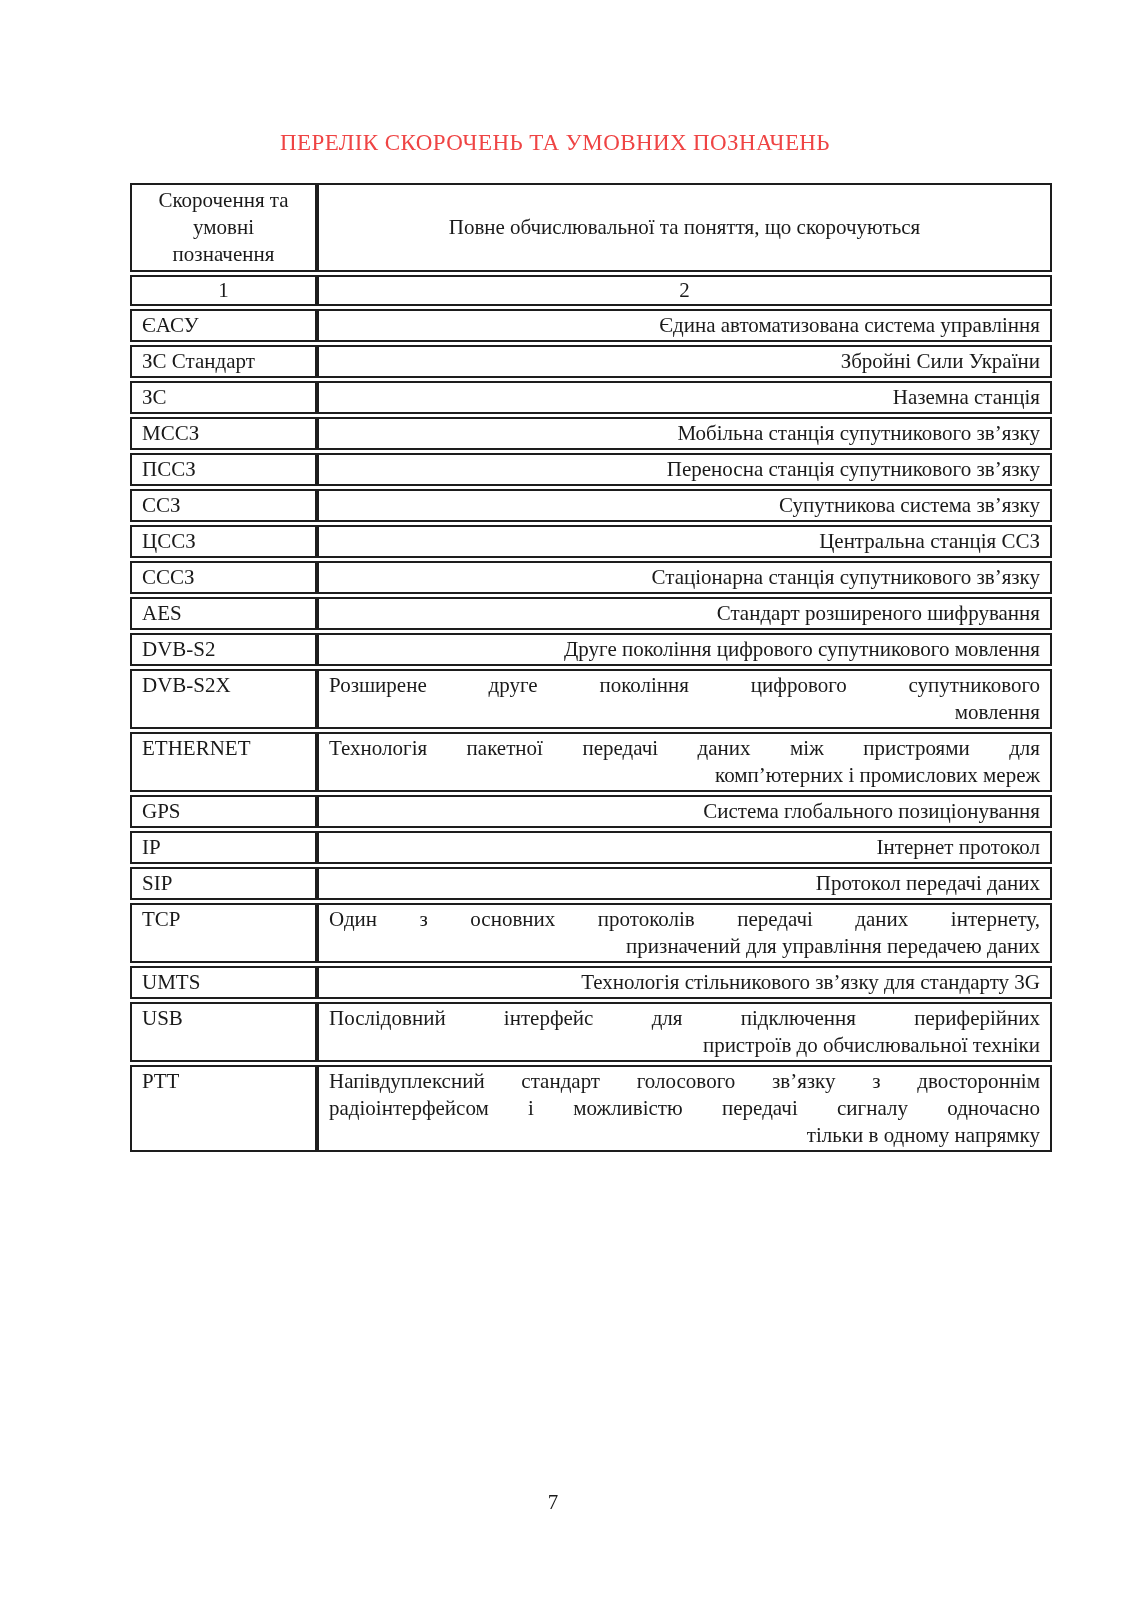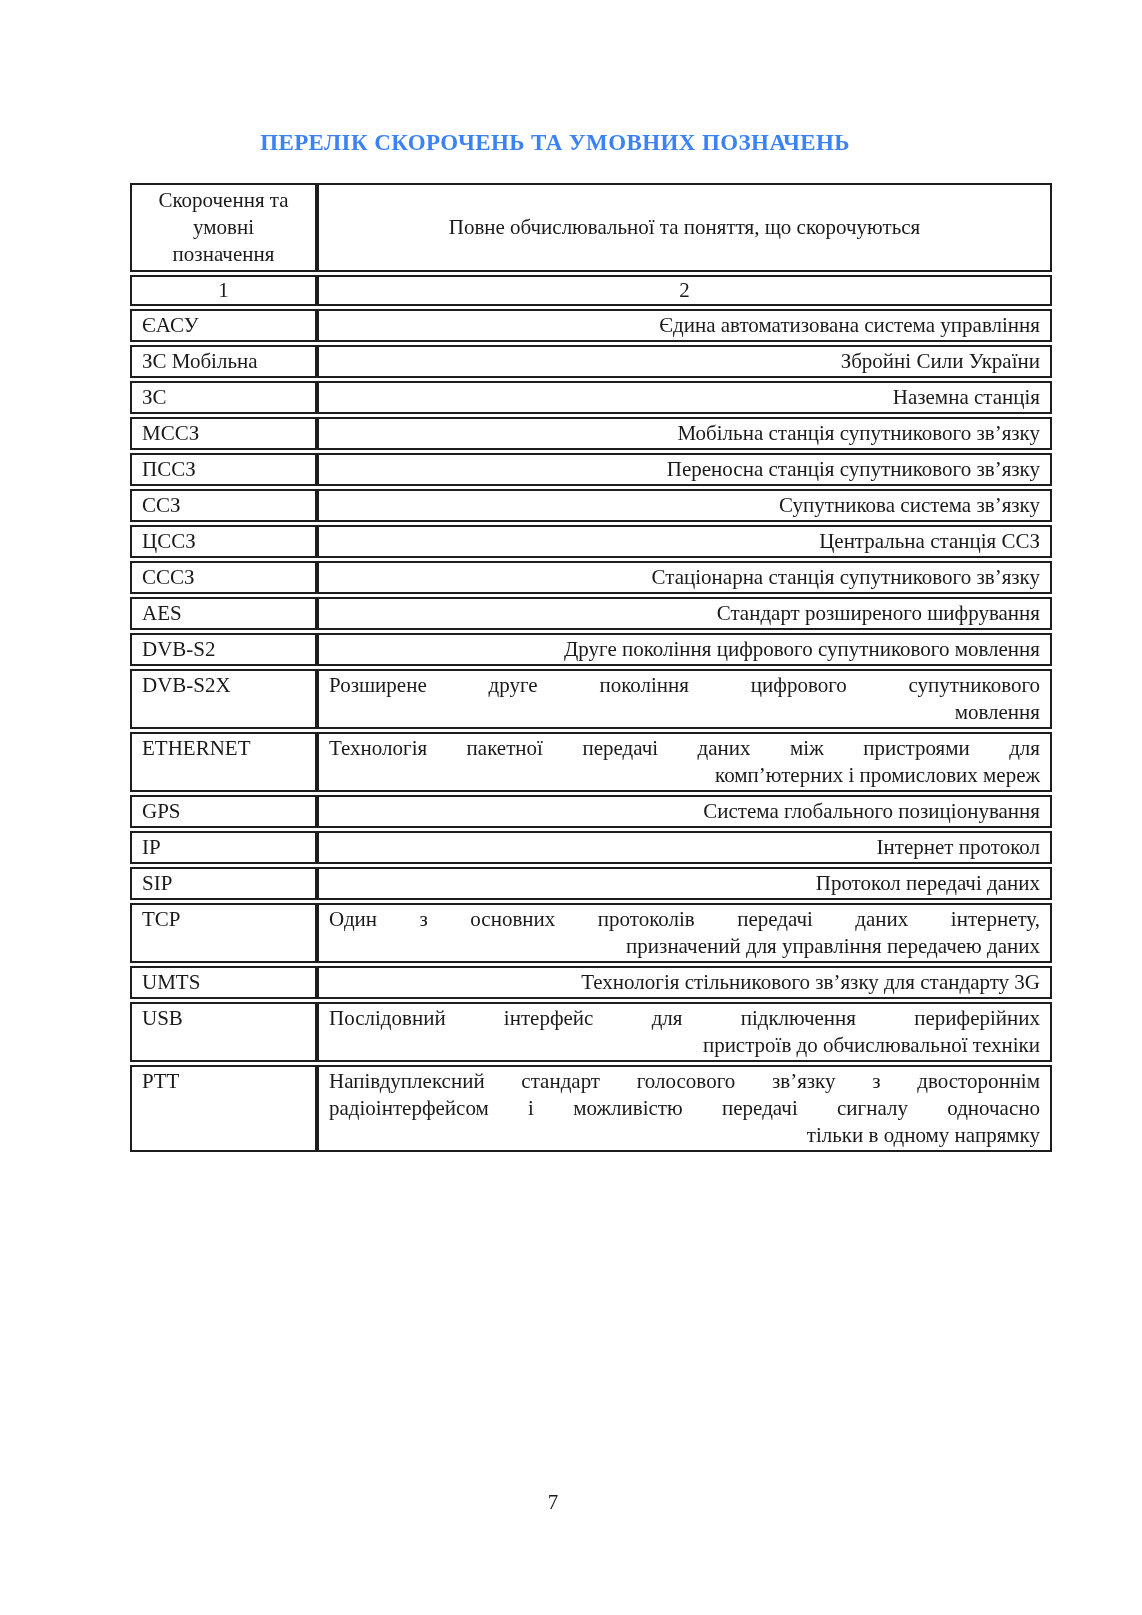--- a/index.html
+++ b/index.html
@@ -14,23 +14,23 @@
     font-family: "Liberation Serif", serif;
     color: #1a1a1a;
     overflow: hidden;
   }
   .doc-title {
     margin: 0;
     padding-top: 130px;
     width: 1110px;
     text-align: center;
     font-size: 23px;
-    font-weight: bold;
+    font-weight: normal;
     letter-spacing: 0.4px;
-    color: #3b82f6;
+    color: #ef4444;
   }
   table.abbr-table {
     border-collapse: separate;
     border-spacing: 0 3px;
     table-layout: fixed;
     width: 922px;
     margin: 24px 0 6px 130px;
     font-size: 21px;
     line-height: 27px;
   }
@@ -85,21 +85,21 @@
       <td class="c1">1</td>
       <td class="c2">2</td>
     </tr>
   <tr>
         <td class="c1">ЄАСУ</td>
         <td class="c2">
           <div class="def-line">Єдина автоматизована система управління</div>
         </td>
       </tr>
       <tr>
-        <td class="c1">ЗС Мобільна</td>
+        <td class="c1">ЗС Стандарт</td>
         <td class="c2">
           <div class="def-line">Збройні Сили України</div>
         </td>
       </tr>
       <tr>
         <td class="c1">ЗС</td>
         <td class="c2">
           <div class="def-line">Наземна станція</div>
         </td>
       </tr>

